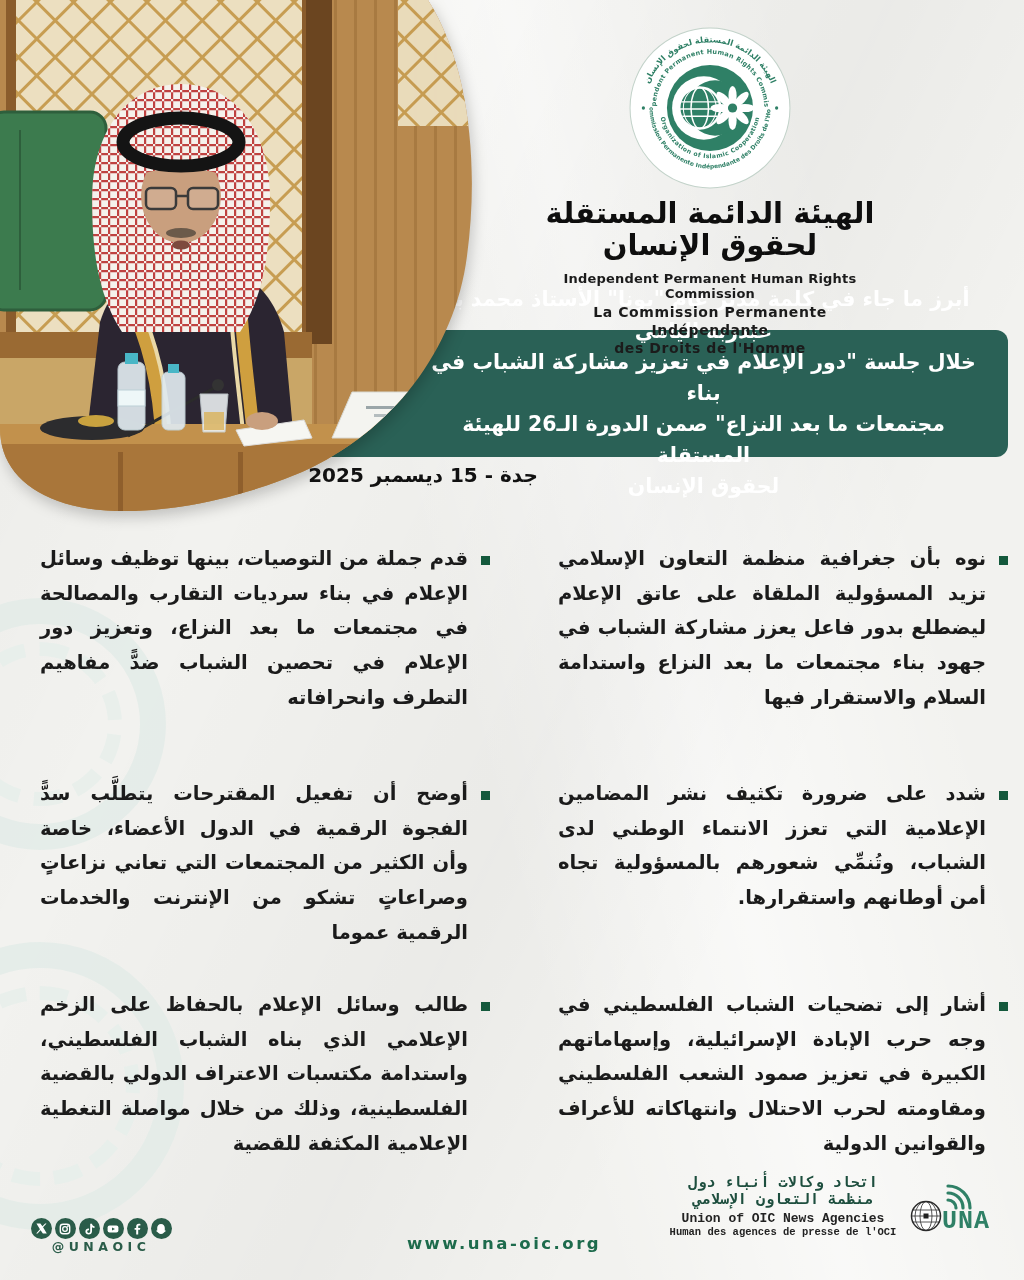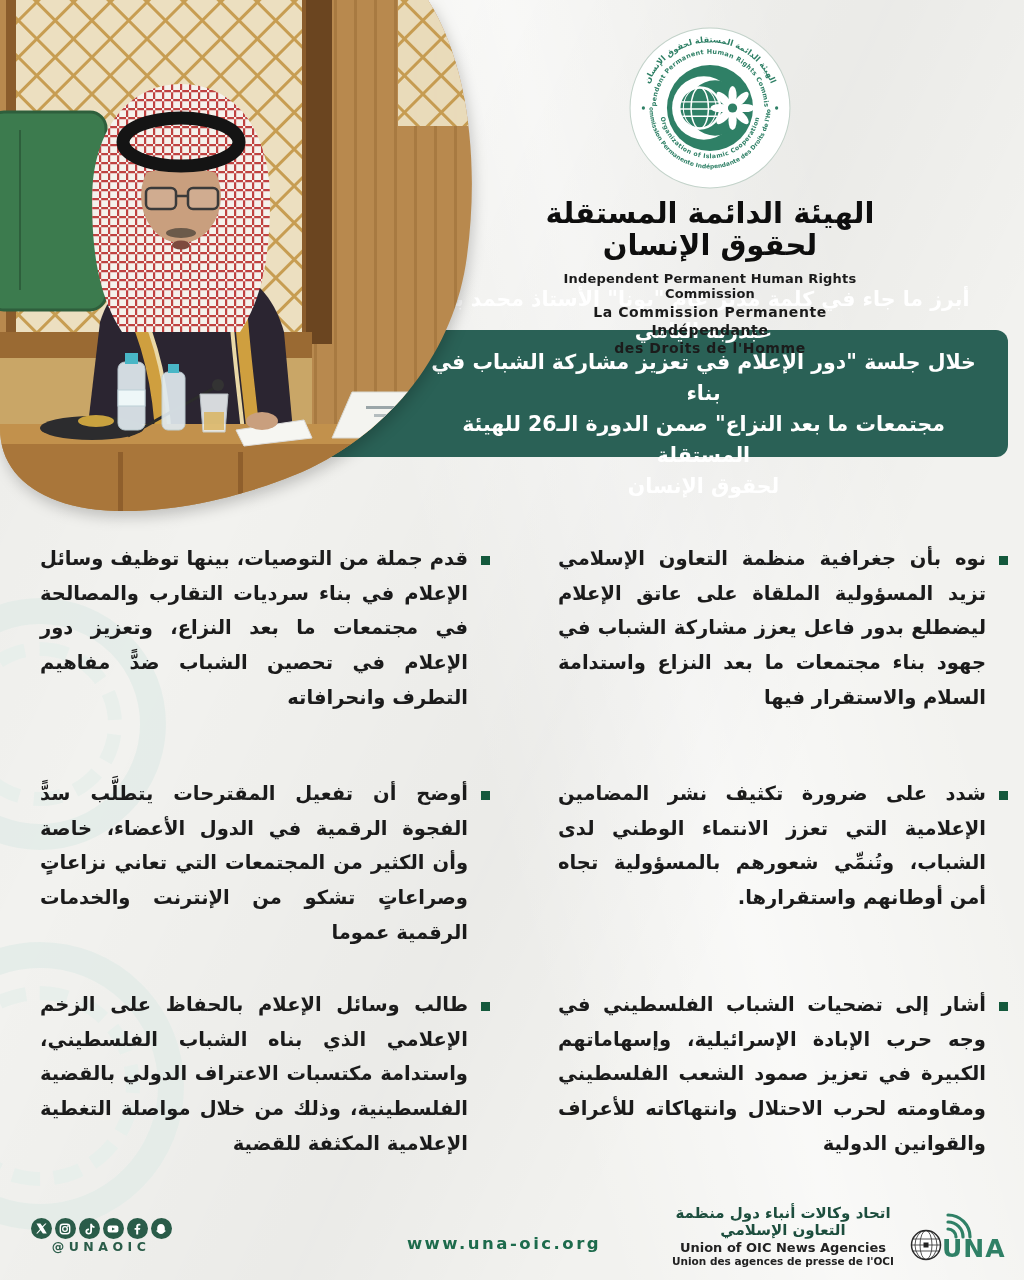--- a/index.html
+++ b/index.html
@@ -38,21 +38,21 @@
   .mh2{min-height:211px;}
   
   .social{position:absolute;left:26px;top:1218px;width:150px;text-align:center;z-index:1;}
   .sicons{display:flex;gap:3px;justify-content:center;}
   .sicon{width:21px;height:21px;border-radius:50%;background:#2a5c49;display:flex;align-items:center;
         justify-content:center;color:#fff;}
   .sicon svg{display:block;}
   .handle{font-size:12.5px;font-weight:700;color:#2a5c49;letter-spacing:4.5px;}
   .website{position:absolute;left:0;right:16px;top:1234px;text-align:center;font-size:16.5px;font-weight:700;
         color:#1d6b4c;letter-spacing:2.5px;z-index:1;}
-  .una-block{position:absolute;right:16px;top:1205px;display:flex;align-items:center;gap:6px;z-index:1;}
+  .una-block{position:absolute;right:16px;top:1176px;display:flex;align-items:center;gap:6px;z-index:1;font-family:Liberation Mono, monospace;}
   .una-text{text-align:center;width:238px;}
   .una-ar{font-size:15px;font-weight:700;color:#1d4e3e;direction:rtl;line-height:1.1;}
   .una-en{margin-top:2px;font-size:13px;font-weight:700;color:#222;}
   .una-fr{font-size:10.5px;font-weight:700;color:#222;}
 </style>
 </head>
 <body>
 
 <div class="page">
 
@@ -180,20 +180,21 @@
       </g>
     </svg>
     <div class="calligraphy">الهيئة الدائمة المستقلة لحقوق الإنسان</div>
     <div class="org-en">Independent Permanent Human Rights Commission</div>
     <div class="org-fr">
       <span>La Commission Permanente Indépendante</span><br>
       <span>des Droits de l'Homme</span>
     </div>
   </div>
 
+  <div class="dateline">جدة  - 15 ديسمبر 2025</div>
 
   <div class="columns" dir="rtl">
     <div class="col">
       <div class="para mh1">
         <span class="bullet"></span>
         <div class="para-text">نوه بأن جغرافية منظمة التعاون الإسلامي تزيد المسؤولية الملقاة على عاتق الإعلام ليضطلع بدور فاعل يعزز مشاركة الشباب في جهود بناء مجتمعات ما بعد النزاع واستدامة السلام والاستقرار فيها</div>
       </div>
       <div class="para mh2">
         <span class="bullet"></span>
         <div class="para-text">شدد على ضرورة تكثيف نشر المضامين الإعلامية التي تعزز الانتماء الوطني لدى الشباب، وتُنمِّي شعورهم بالمسؤولية تجاه أمن أوطانهم واستقرارها.</div>
@@ -257,21 +258,21 @@
     </div>
     <div class="handle">@UNAOIC</div>
   </div>
 
   <div class="website">www.una-oic.org</div>
 
   <div class="una-block">
     <div class="una-text">
       <div class="una-ar">اتحاد وكالات أنباء دول منظمة التعاون الإسلامي</div>
       <div class="una-en">Union of OIC News Agencies</div>
-      <div class="una-fr">Union des agences de presse de l'OCI</div>
+      <div class="una-fr">Human des agences de presse de l'OCI</div>
     </div>
     <svg width="100" height="58" viewBox="0 0 100 58">
       <path d="M 40,22 A 8,8 0 0 1 48,30" fill="none" stroke="#2f8066" stroke-width="3.2" stroke-linecap="round"></path>
       <path d="M 40,15 A 15,15 0 0 1 55,30" fill="none" stroke="#2f8066" stroke-width="3.2" stroke-linecap="round"></path>
       <path d="M 40,8 A 22,22 0 0 1 62,30" fill="none" stroke="#2f8066" stroke-width="3.2" stroke-linecap="round"></path>
       <circle cx="18" cy="38" r="14.5" fill="#ffffff" stroke="#2b2b2b" stroke-width="1.5"></circle>
       <ellipse cx="18" cy="38" rx="6" ry="14.5" fill="none" stroke="#2b2b2b" stroke-width="0.8"></ellipse>
       <ellipse cx="18" cy="38" rx="11" ry="14.5" fill="none" stroke="#2b2b2b" stroke-width="0.8"></ellipse>
       <line x1="4.5" y1="32" x2="31.5" y2="32" stroke="#2b2b2b" stroke-width="0.8"></line>
       <line x1="3.5" y1="38" x2="32.5" y2="38" stroke="#2b2b2b" stroke-width="0.8"></line>

